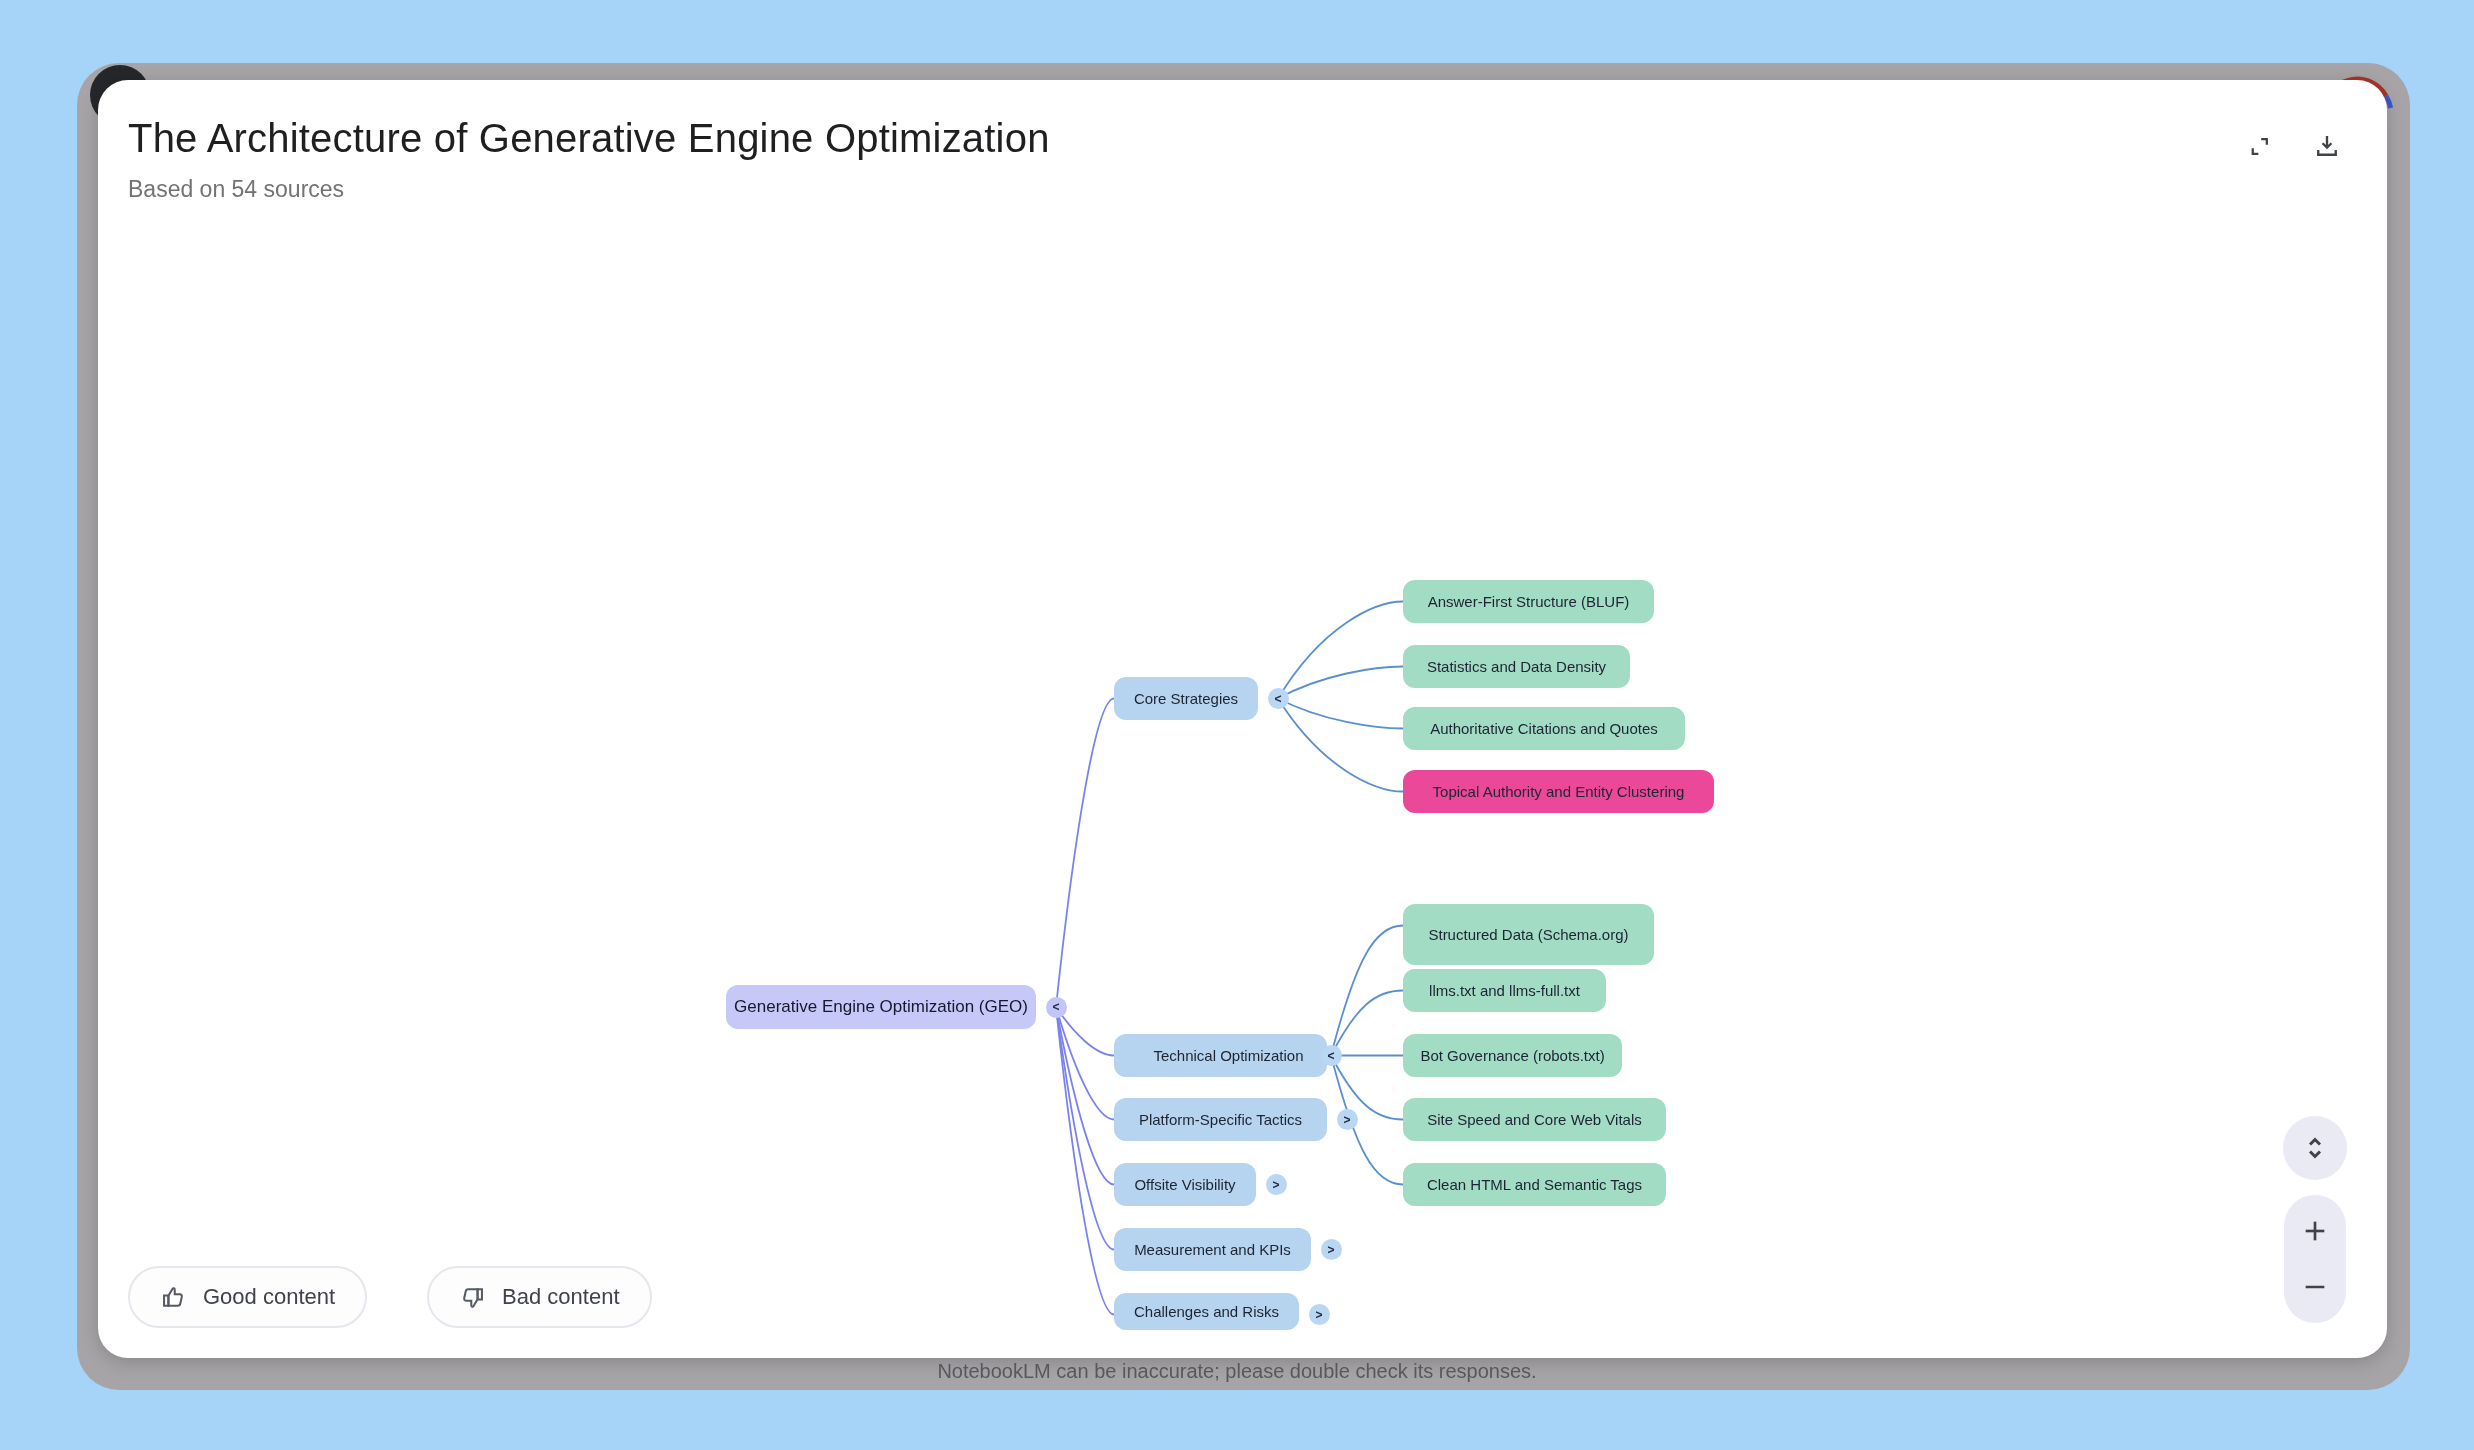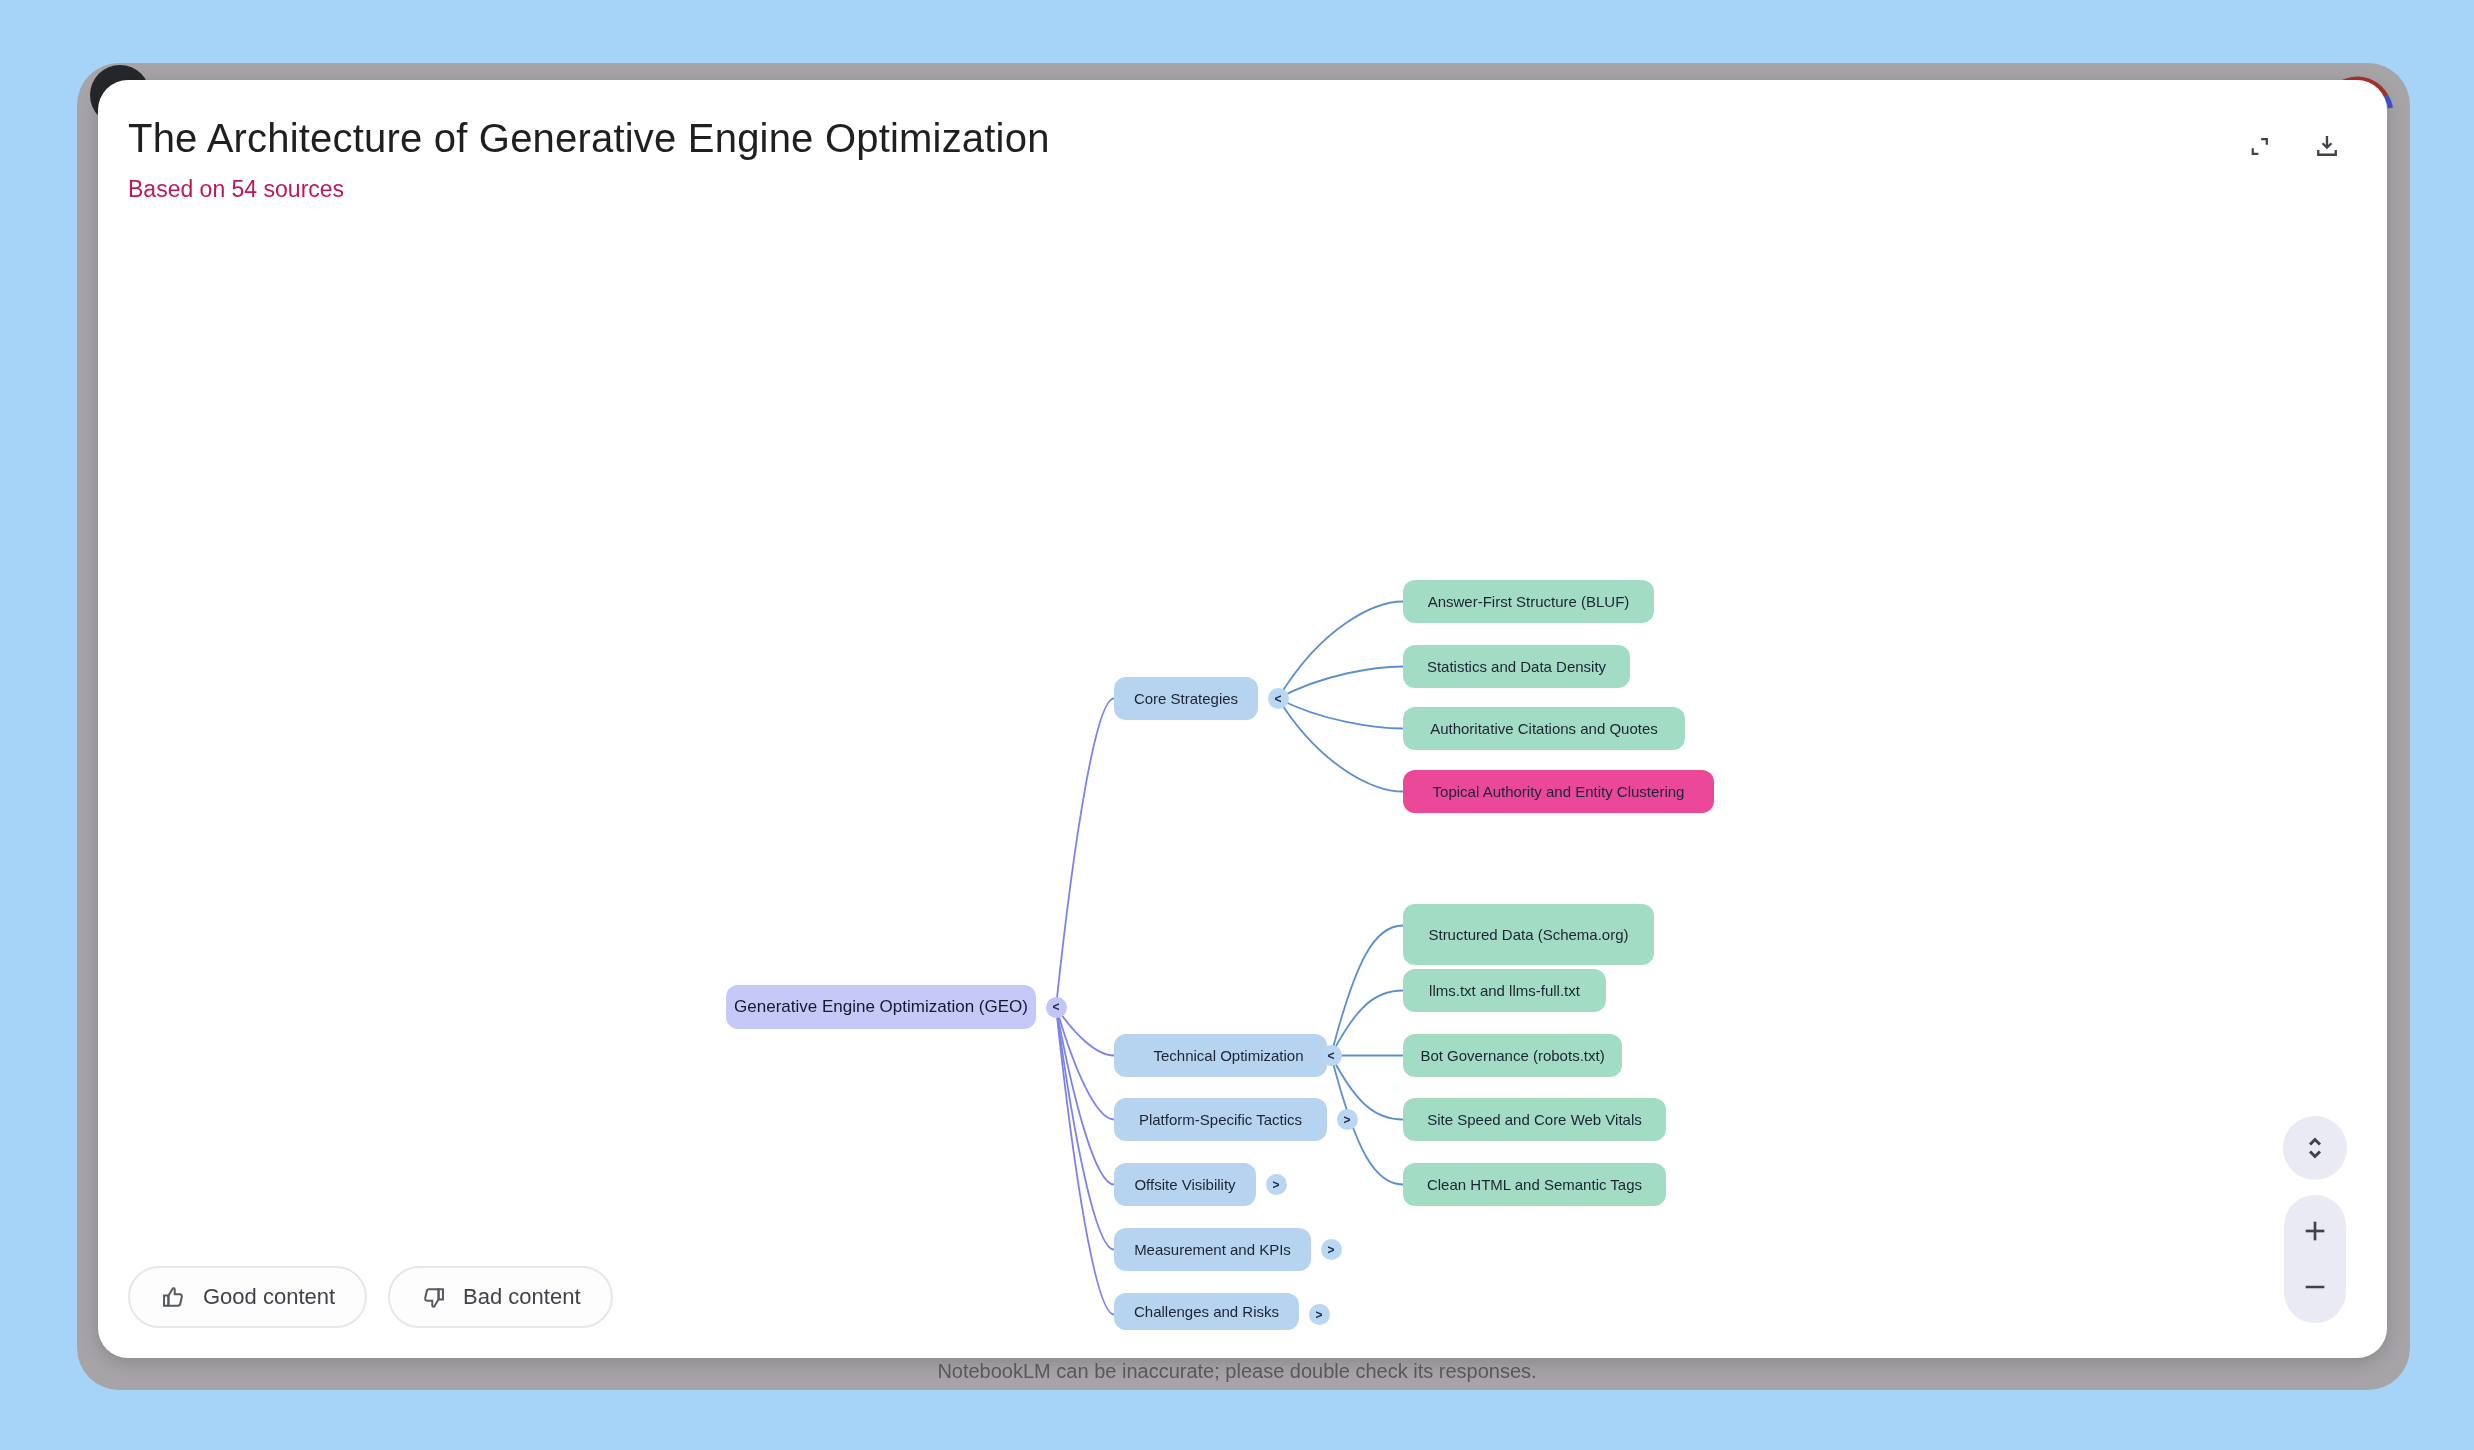--- a/index.html
+++ b/index.html
@@ -20,40 +20,40 @@
   }
   .decor-avatar-arc{position:absolute;left:2310px;top:52px;z-index:2;}
   
   .card{
     position:absolute;left:98px;top:80px;width:2289px;height:1278px;
     background:#ffffff;border-radius:30px;z-index:3;overflow:hidden;
     box-shadow:0 4px 18px rgba(0,0,0,0.18);
   }
   .card-header{position:absolute;left:30px;top:34px;}
   .page-title{font-size:40px;color:#1f1f21;letter-spacing:0.2px;line-height:48px;font-weight:400;white-space:nowrap;}
-  .page-subtitle{margin-top:14px;font-size:23px;color:#be185d;}
+  .page-subtitle{margin-top:14px;font-size:23px;color:#737373;}
   .header-actions{position:absolute;top:40px;right:34px;display:flex;gap:16px;z-index:5;}
   .icon-button{width:52px;height:52px;border:none;background:transparent;border-radius:50%;
     display:flex;align-items:center;justify-content:center;cursor:pointer;padding:0;}
   .icon-button svg{stroke:#3f4347;fill:none;stroke-width:2px;}
   
   .mindmap-edges{position:absolute;left:0;top:0;z-index:1;pointer-events:none;}
   .mm-node{
     position:absolute;display:flex;align-items:center;justify-content:center;
     white-space:nowrap;border-radius:12px;z-index:2;cursor:pointer;
     font-size:15px;color:#1d2433;
   }
   .mm-node.root{font-size:17px;color:#17182e;}
   .mm-toggle{
     position:absolute;width:21px;height:21px;border-radius:50%;z-index:3;cursor:pointer;
     display:flex;align-items:center;justify-content:center;
     font-size:12px;font-weight:700;color:#222a45;
   }
   
-  .feedback{position:absolute;left:30px;bottom:30px;display:flex;gap:21px;z-index:6;}
+  .feedback{position:absolute;left:30px;bottom:30px;display:flex;gap:60px;z-index:6;}
   .feedback-btn{
     height:62px;padding:0 30px;border-radius:31px;border:2px solid #e4e7ec;background:#fdfdfe;
     display:flex;align-items:center;gap:16px;font-size:22px;color:#3f4349;cursor:pointer;
     font-family:"Liberation Sans", sans-serif;
   }
   .feedback-btn svg{stroke:#565a61;fill:none;stroke-width:1.8px;}
   
   .map-controls{position:absolute;right:40px;bottom:35px;z-index:6;display:flex;flex-direction:column;align-items:center;}
   .unfold-btn{
     width:64px;height:64px;border-radius:50%;border:none;background:#e9eaf3;cursor:pointer;

